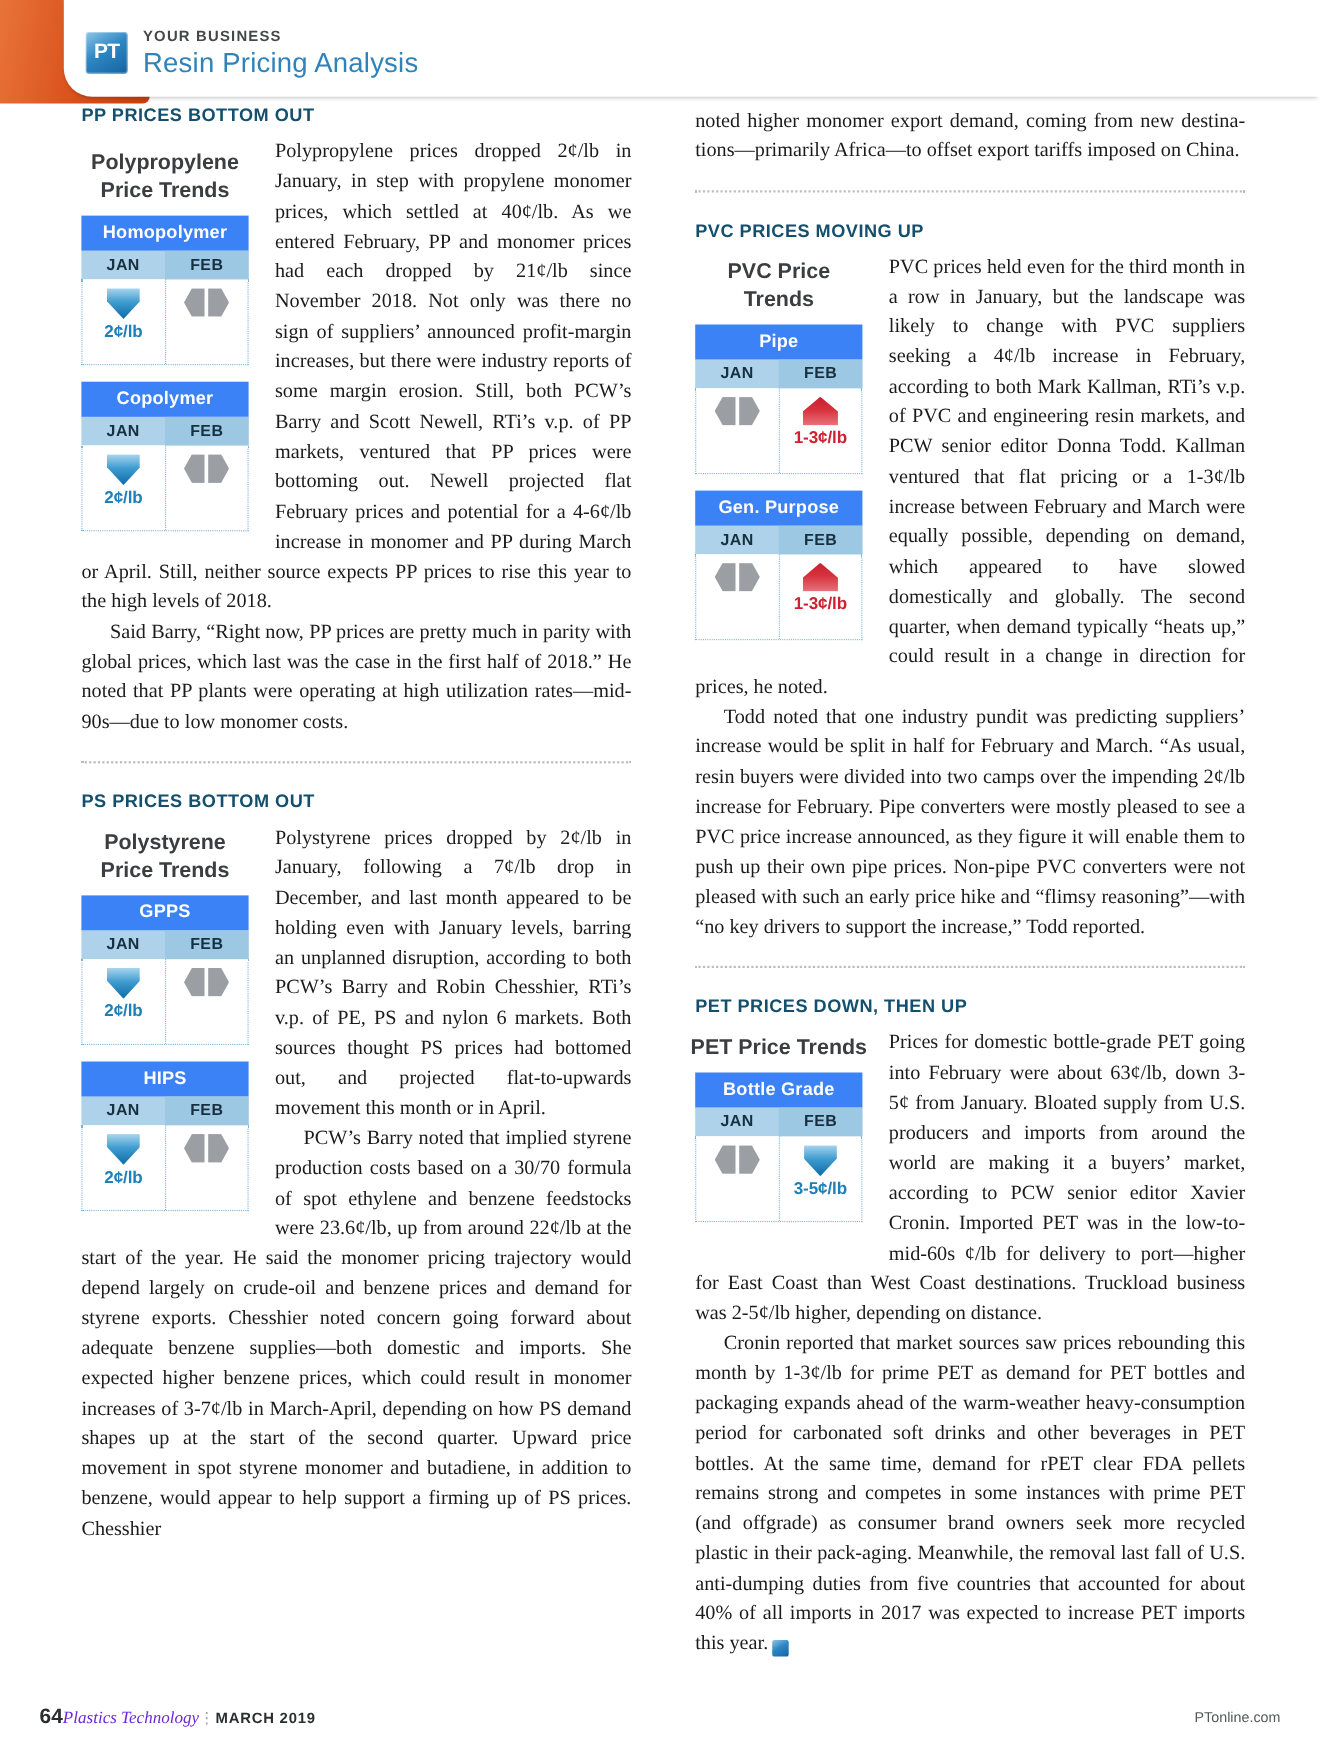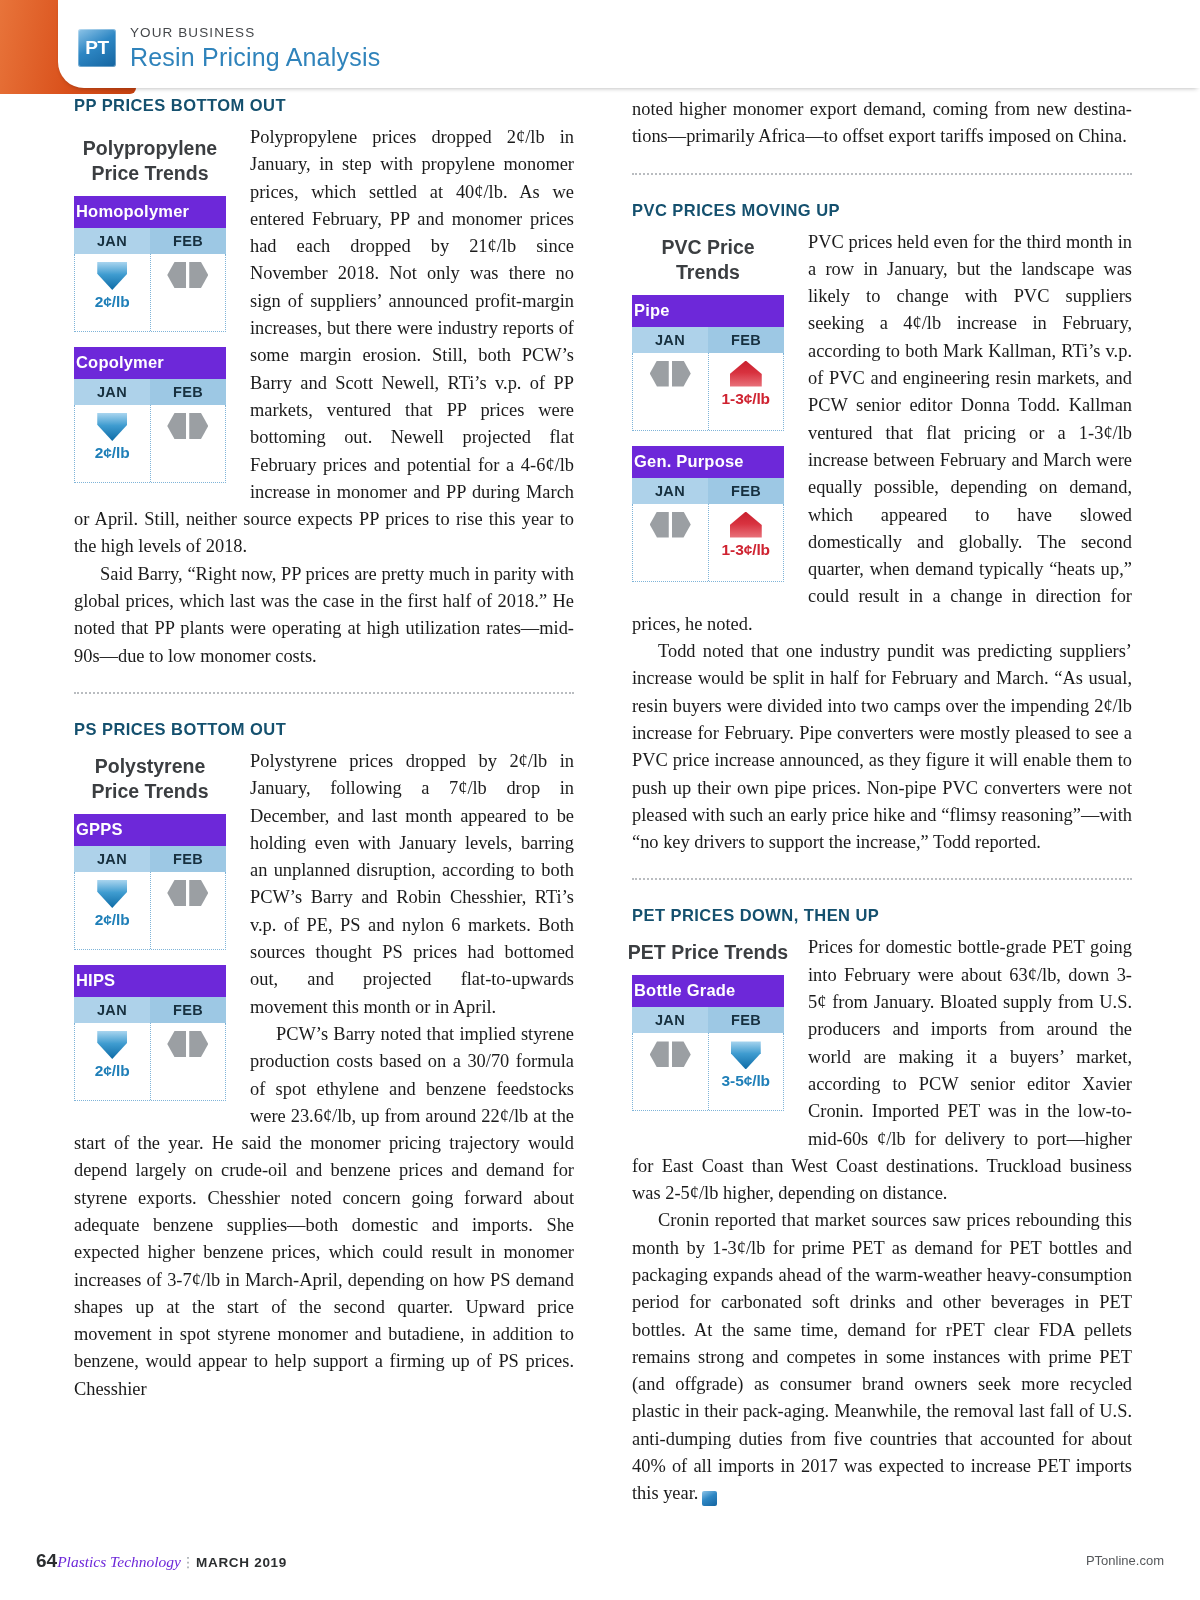--- a/index.html
+++ b/index.html
@@ -59,21 +59,21 @@
   .pt-logo span {
     color: #ffffff;
     font-family: "Liberation Sans", sans-serif;
     font-weight: bold;
     font-size: 19px;
     letter-spacing: -0.5px;
   }
   .masthead-text { line-height: 1; }
   .kicker {
     font-family: "Liberation Sans", sans-serif;
-    font-weight: normal;
+    font-weight: bold;
     font-size: 13.5px;
     letter-spacing: 1.1px;
     color: #45484b;
     margin-bottom: 5px;
   }
   .masthead-title {
     font-family: "Liberation Sans", sans-serif;
     font-size: 25px;
     color: #2f83bb;
     letter-spacing: 0.2px;
@@ -135,25 +135,26 @@
     font-size: 19.5px;
     line-height: 25px;
     color: #3b3e41;
     text-align: center;
     margin-bottom: 10px;
   }
   .trend-title.wide { width: 176px; margin-left: -12px; }
 
   .panel { margin-bottom: 15px; }
   .panel-head {
-    background: #6d28d9;
+    background: #3b82f6;
     color: #ffffff;
     font-family: "Liberation Sans", sans-serif;
     font-weight: bold;
     font-size: 16.5px;
+    text-align: center;
     padding: 6px 2px 7px 2px;
     letter-spacing: 0.2px;
   }
   .panel-months {
     display: flex;
     background: #aed2ea;
   }
   .panel-months > div {
     flex: 1 1 50%;
     text-align: center;

